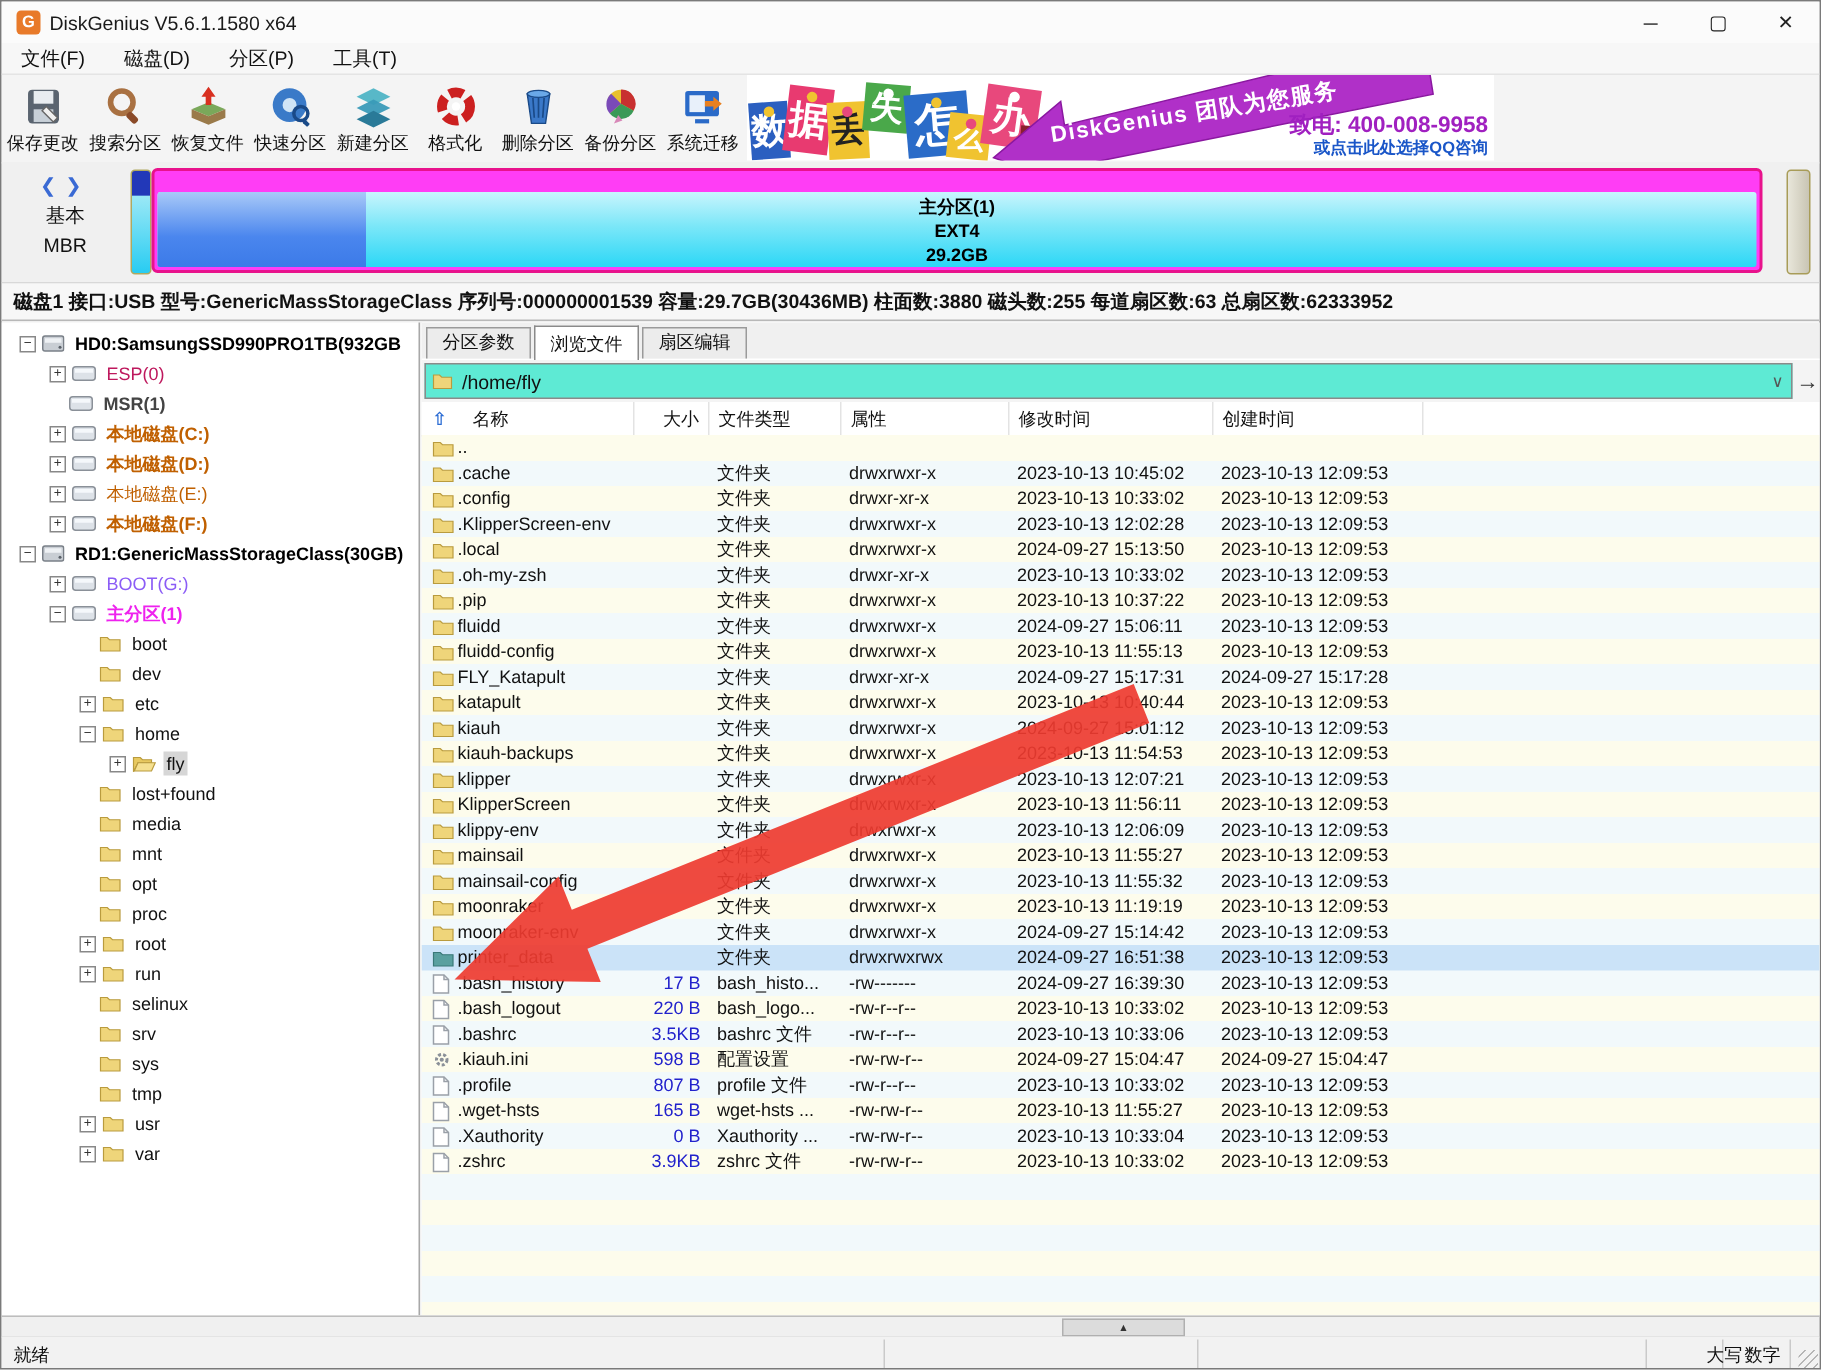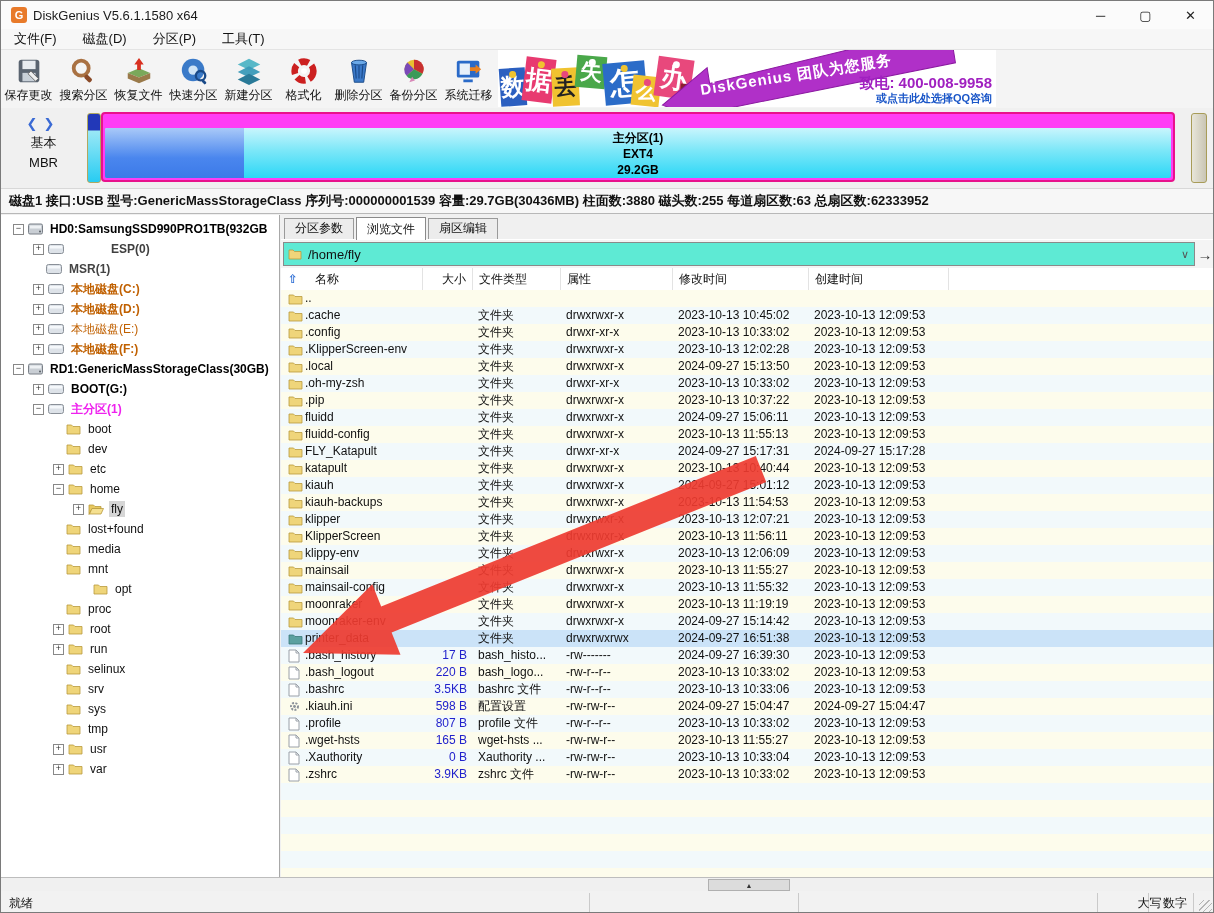--- a/index.html
+++ b/index.html
@@ -268,21 +268,21 @@
       <span class="tlab" style="color: rgb(0, 0, 0); font-weight: bold;">HD0:SamsungSSD990PRO1TB(932GB</span>
     </div>
     <div class="titem" style="padding-left: 32px;">
       <span class="texp">+</span>
       <span class="ticon">
         <svg width="16" height="10" viewBox="0 0 16 10">
           <rect x="0.5" y="0.5" width="15" height="9" rx="2" fill="#dde2e8" stroke="#8a9098"></rect>
           <rect x="2" y="2" width="12" height="2.5" fill="#f5f8fb"></rect>
         </svg>
       </span>
-      <span class="tlab" style="color: #404040; font-weight: bold; margin-left: 40px;">ESP(0)</span>
+      <span class="tlab" style="color: #be185d; font-weight: normal;">ESP(0)</span>
     </div>
     <div class="titem" style="padding-left: 32px;">
       <span class="texp none"></span>
       <span class="ticon">
         <svg width="16" height="10" viewBox="0 0 16 10">
           <rect x="0.5" y="0.5" width="15" height="9" rx="2" fill="#dde2e8" stroke="#8a9098"></rect>
           <rect x="2" y="2" width="12" height="2.5" fill="#f5f8fb"></rect>
         </svg>
       </span>
       <span class="tlab" style="color: rgb(68, 68, 68); font-weight: bold;">MSR(1)</span>
@@ -339,21 +339,21 @@
       <span class="tlab" style="color: rgb(0, 0, 0); font-weight: bold;">RD1:GenericMassStorageClass(30GB)</span>
     </div>
     <div class="titem" style="padding-left: 32px;">
       <span class="texp">+</span>
       <span class="ticon">
         <svg width="16" height="10" viewBox="0 0 16 10">
           <rect x="0.5" y="0.5" width="15" height="9" rx="2" fill="#dde2e8" stroke="#8a9098"></rect>
           <rect x="2" y="2" width="12" height="2.5" fill="#f5f8fb"></rect>
         </svg>
       </span>
-      <span class="tlab" style="color: #000000; font-weight: bold;">BOOT(G:)</span>
+      <span class="tlab" style="color: #8b5cf6; font-weight: normal;">BOOT(G:)</span>
     </div>
     <div class="titem" style="padding-left: 32px;">
       <span class="texp">−</span>
       <span class="ticon">
         <svg width="16" height="10" viewBox="0 0 16 10">
           <rect x="0.5" y="0.5" width="15" height="9" rx="2" fill="#dde2e8" stroke="#8a9098"></rect>
           <rect x="2" y="2" width="12" height="2.5" fill="#f5f8fb"></rect>
         </svg>
       </span>
       <span class="tlab" style="color: rgb(238, 34, 238); font-weight: bold;">主分区(1)</span>
@@ -424,21 +424,21 @@
     </div>
     <div class="titem" style="padding-left: 52px;">
       <span class="texp none"></span>
       <span class="ticon">
         <svg width="15" height="12" viewBox="0 0 15 12">
           <path d="M1 2 h4.5 l1.5 1.5 H14 v7.5 H1 z" fill="#efd57a" stroke="#b99b3e" stroke-width="0.8"></path>
         </svg>
       </span>
       <span class="tlab" style="color: rgb(17, 17, 17);">mnt</span>
     </div>
-    <div class="titem" style="padding-left: 79px; text-align: right;">
+    <div class="titem" style="padding-left: 52px; text-align: right;">
       <span class="texp none"></span>
       <span class="ticon">
         <svg width="15" height="12" viewBox="0 0 15 12">
           <path d="M1 2 h4.5 l1.5 1.5 H14 v7.5 H1 z" fill="#efd57a" stroke="#b99b3e" stroke-width="0.8"></path>
         </svg>
       </span>
       <span class="tlab" style="color: rgb(17, 17, 17);">opt</span>
     </div>
     <div class="titem" style="padding-left: 52px;">
       <span class="texp none"></span>

